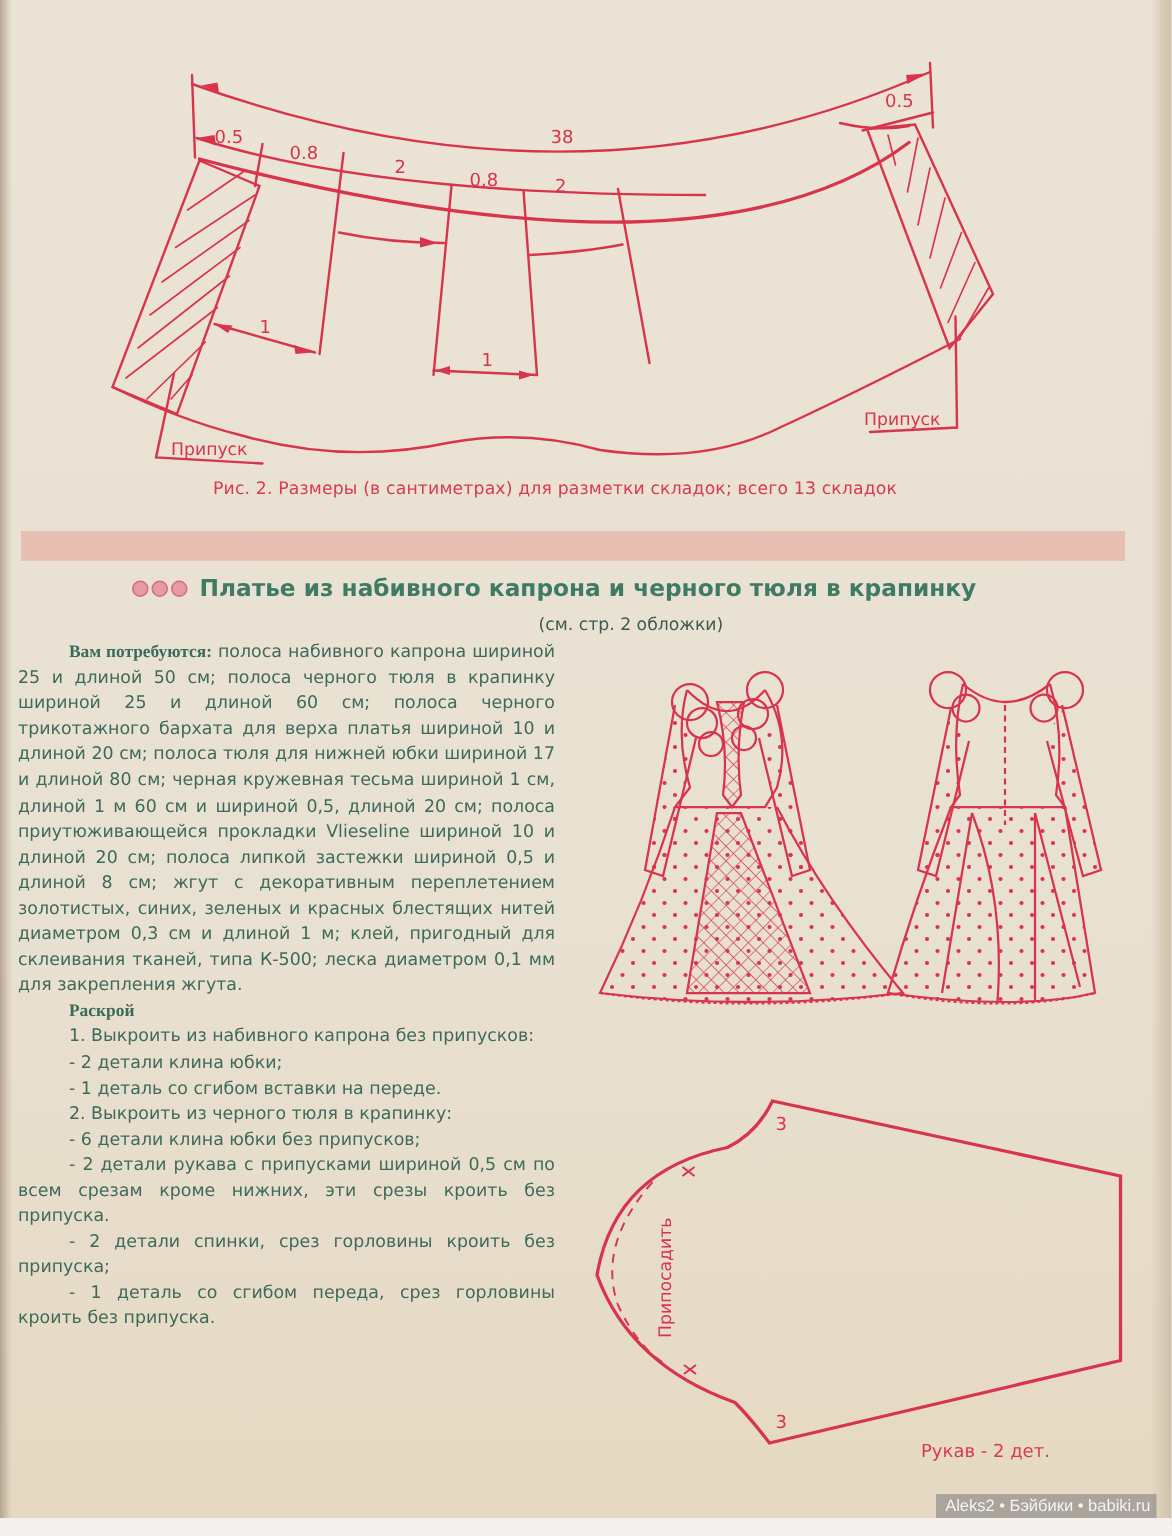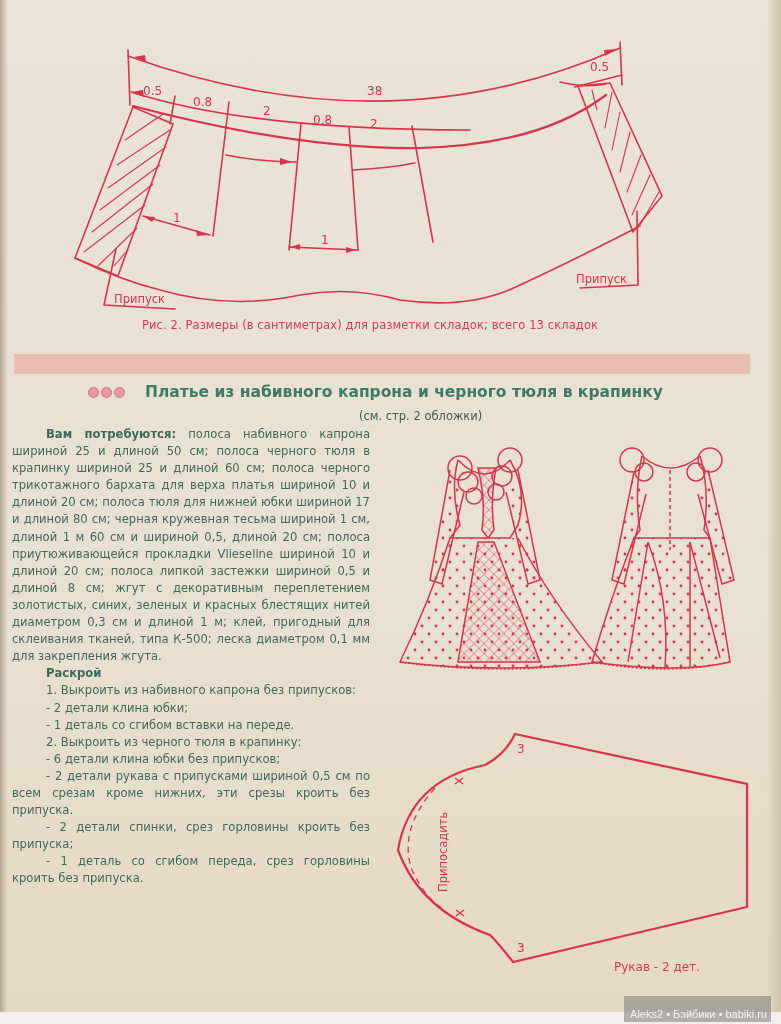--- a/index.html
+++ b/index.html
@@ -4,32 +4,32 @@
 <style>
   html, body { margin:0; padding:0; }
   body { width:781px; height:1024px; background:#ece6da; position:relative; overflow:hidden; font-family:"DejaVu Sans", sans-serif; }
   .page { position:absolute; left:0; top:0; width:781px; height:1012px; background:linear-gradient(180deg,#ebe3d5 0%,#e8e0d1 60%,#e6d9c3 100%); }
   .page:before { content:""; position:absolute; left:0; top:0; width:8px; height:100%; background:linear-gradient(90deg,#8e7a68,#c9b9a6 60%, transparent); opacity:.55; }
   .page:after { content:""; position:absolute; right:0; top:0; width:14px; height:100%; background:linear-gradient(90deg, transparent, #d8cbb5 60%, #cfc2ad); }
   .bottom-edge { position:absolute; left:0; top:1012px; width:781px; height:12px; background:#f3f1ee; }
   svg.fig { position:absolute; }
   .caption { position:absolute; left:142px; top:318px; font-size:11.5px; color:#d83a52; letter-spacing:0.1px; }
   .band { position:absolute; left:14px; top:354px; width:736px; height:20px; background:#e8b8ad; opacity:.85; }
-  .title-row { position:absolute; left:88px; top:383px; display:flex; align-items:center; gap:20px; }
+  .title-row { position:absolute; left:88px; top:383px; display:flex; align-items:center; gap:8px; }
   .flowers { display:flex; gap:2px; }
   .flower { width:11px; height:11px; border-radius:50%; background:#e89aa4; border:1px solid #d36e7c; box-sizing:border-box; }
   .title { font-family:"DejaVu Sans", sans-serif; font-weight:bold; font-size:15.5px; color:#3f7a63; white-space:nowrap; }
   .subtitle { position:absolute; left:318px; top:409px; font-size:11.5px; color:#3e5b50;margin-left:41px; }
   .body { position:absolute; left:12px; top:426px; width:358px; font-size:11.6px; line-height:17.1px; color:#3e6a5b; text-align:justify; }
   .body p { margin:0; }
   .indent { text-indent:34px; }
-  .b { font-weight:bold; color:#3a6b59; }
+  .b { font-weight:bold; color:#3a6b59;font-family:Liberation Serif, serif; }
   .i { font-style:italic; }
   .sleeve-label { position:absolute; left:577px; top:960px; font-size:12px; color:#d83a52;margin-left:37px; }
-  .watermark { position:absolute; right:10px; top:996px; height:16px; padding:10px 4px 0 6px; background:rgba(120,120,120,.55); color:#f4f4f4; font-size:11px; line-height:16px; font-family:"Liberation Sans", sans-serif; }
+  .watermark { position:absolute; right:10px; top:996px; height:16px; padding:0 4px 0 6px; background:rgba(120,120,120,.55); color:#f4f4f4; font-size:11px; line-height:16px; font-family:"Liberation Sans", sans-serif; }
   .lbl { font-family:"DejaVu Sans", sans-serif; }
 </style>
 </head>
 <body>
 
 <div class="page"></div>
 <div class="bottom-edge"></div>
 
 <svg class="fig" style="left:0;top:0" width="781" height="330" viewBox="0 0 781 330">
   <g fill="none" stroke="#d8344c" stroke-width="1.6" stroke-linecap="round">

